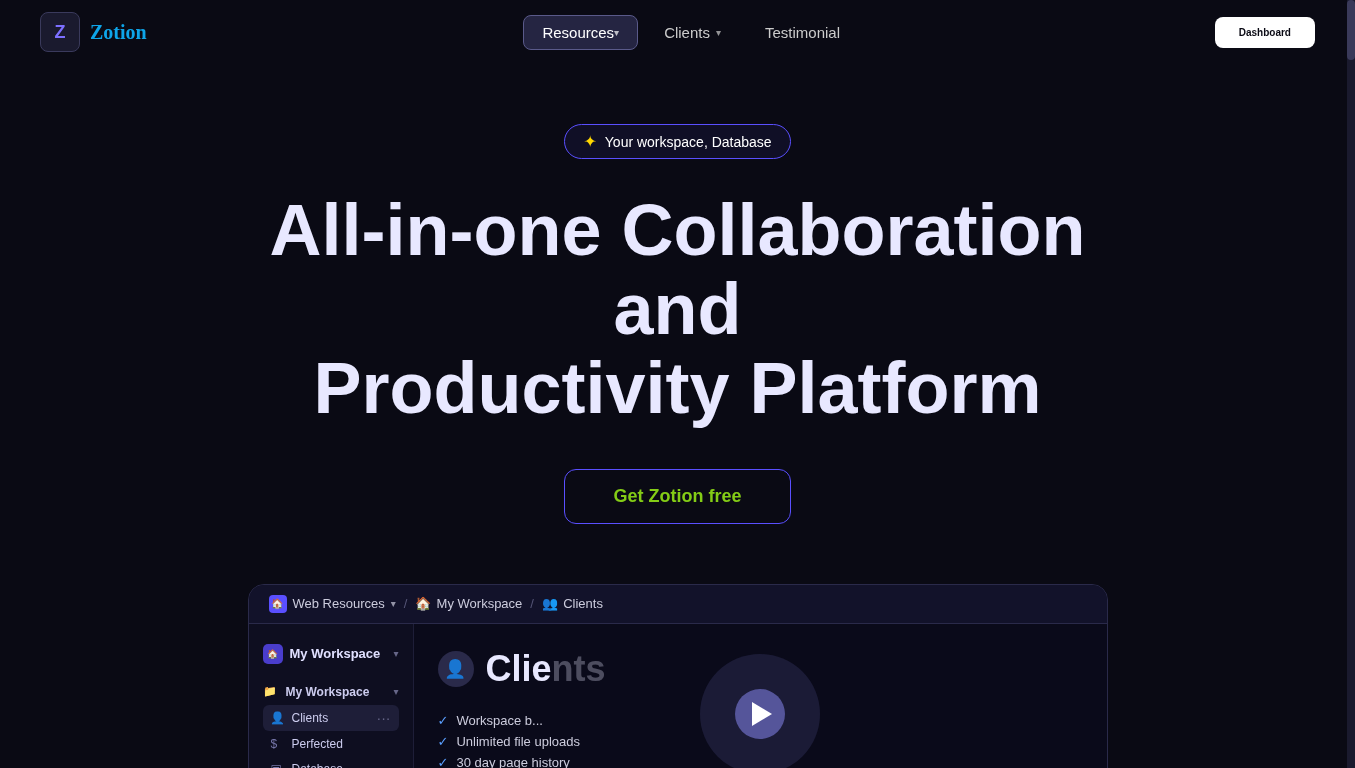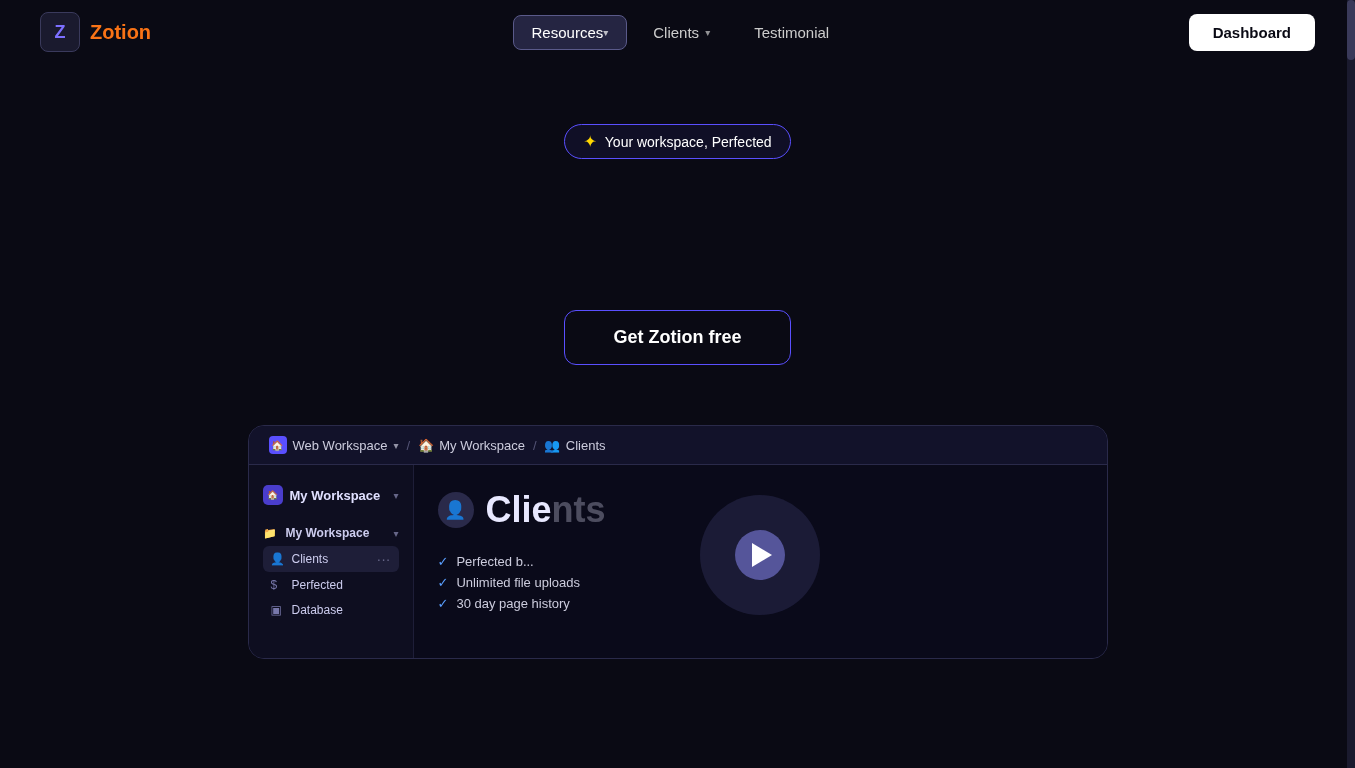--- a/index.html
+++ b/index.html
@@ -40,21 +40,22 @@
       align-items: center;
       justify-content: center;
       font-weight: 900;
       font-size: 18px;
       color: #7c6fff;
     }
 
     .logo-text {
       font-size: 20px;
       font-weight: 700;
-      color: #f97316;
+      color: #0ea5e9;
+      font-family: Liberation Serif, serif;
     }
 
     .nav-center {
       display: flex;
       align-items: center;
       gap: 8px;
     }
 
     .nav-btn {
       background: #1e1e35;
@@ -92,21 +93,21 @@
       font-size: 10px;
       opacity: 0.7;
     }
 
     .dashboard-btn {
       background: #ffffff;
       color: #0a0a14;
       border: none;
       padding: 10px 24px;
       border-radius: 8px;
-      font-size: 15px;
+      font-size: 10px;
       font-weight: 600;
       cursor: pointer;
     }
 
     
     .hero {
       display: flex;
       flex-direction: column;
       align-items: center;
       padding: 60px 40px 40px;
@@ -136,21 +137,21 @@
       font-weight: 800;
       text-align: center;
       line-height: 1.1;
       max-width: 820px;
       margin-bottom: 40px;
       color: #e8e8ff;
     }
 
     .cta-btn {
       background: #0a0a14;
-      color: #ffffff;
+      color: #84cc16;
       border: 1.5px solid #5a4fff;
       padding: 16px 48px;
       border-radius: 12px;
       font-size: 18px;
       font-weight: 600;
       cursor: pointer;
       margin-bottom: 60px;
     }
 
     
@@ -455,35 +456,36 @@
       <span>Testimonial</span>
     </button>
   </div>
 
   <button class="dashboard-btn">Dashboard</button>
 </nav>
 
 <section class="hero">
   <div class="badge">
     <span class="badge-star">✦</span>
-    <span>Your workspace, Perfected</span>
+    <span>Your workspace, Database</span>
   </div>
 
   <h1 class="hero-title">
-    <br>
+    <span>All-in-one Collaboration and</span><br>
+    <span>Productivity Platform</span>
   </h1>
 
   <button class="cta-btn">Get Zotion free</button>
 
   <div class="demo-container">
 
     <div class="demo-topbar">
       <button class="demo-workspace-btn">
         <span class="workspace-icon">🏠</span>
-        <span>Web Workspace</span>
+        <span>Web Resources</span>
         <span class="chevron">▾</span>
       </button>
       <span class="breadcrumb-sep">/</span>
       <div class="breadcrumb-item">
         <span>🏠</span>
         <span>My Workspace</span>
       </div>
       <span class="breadcrumb-sep">/</span>
       <div class="breadcrumb-item">
         <span>👥</span>
@@ -537,21 +539,21 @@
 
       <div class="demo-content">
         <div class="demo-content-header">
           <div class="content-user-icon">👤</div>
           <span class="content-title">Clie<span style="opacity:0.3;text-align:right;">nts</span></span>
         </div>
 
         <ul class="features-list">
           <li>
             <span class="check-icon">✓</span>
-            <span>Perfected b...</span>
+            <span>Workspace b...</span>
           </li>
           <li>
             <span class="check-icon">✓</span>
             <span>Unlimited file uploads</span>
           </li>
           <li>
             <span class="check-icon">✓</span>
             <span>30 day page history</span>
           </li>
 

